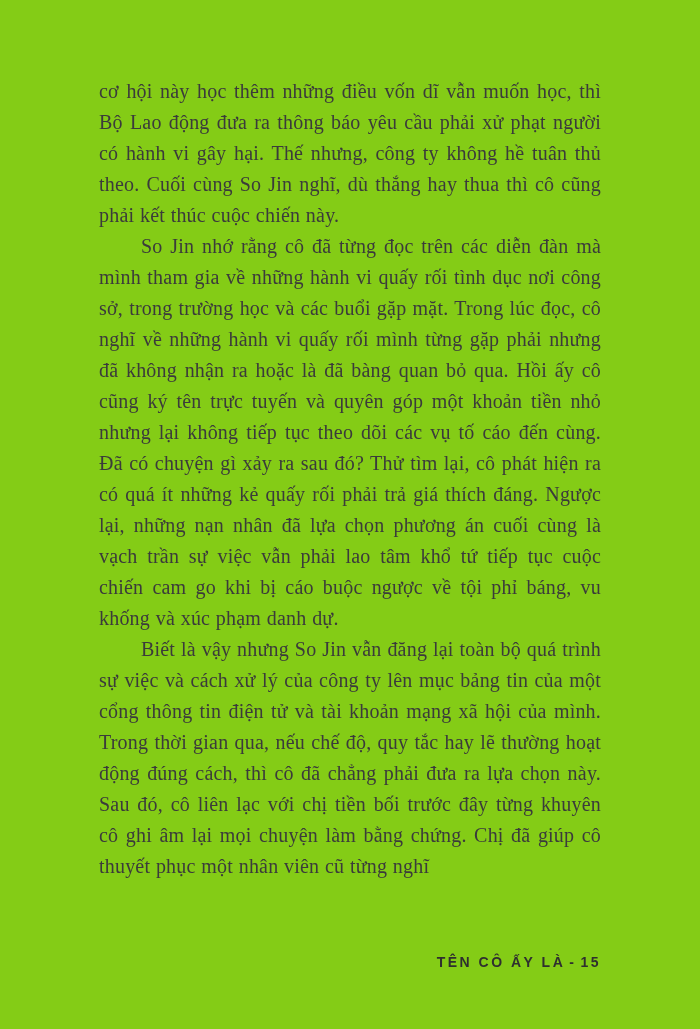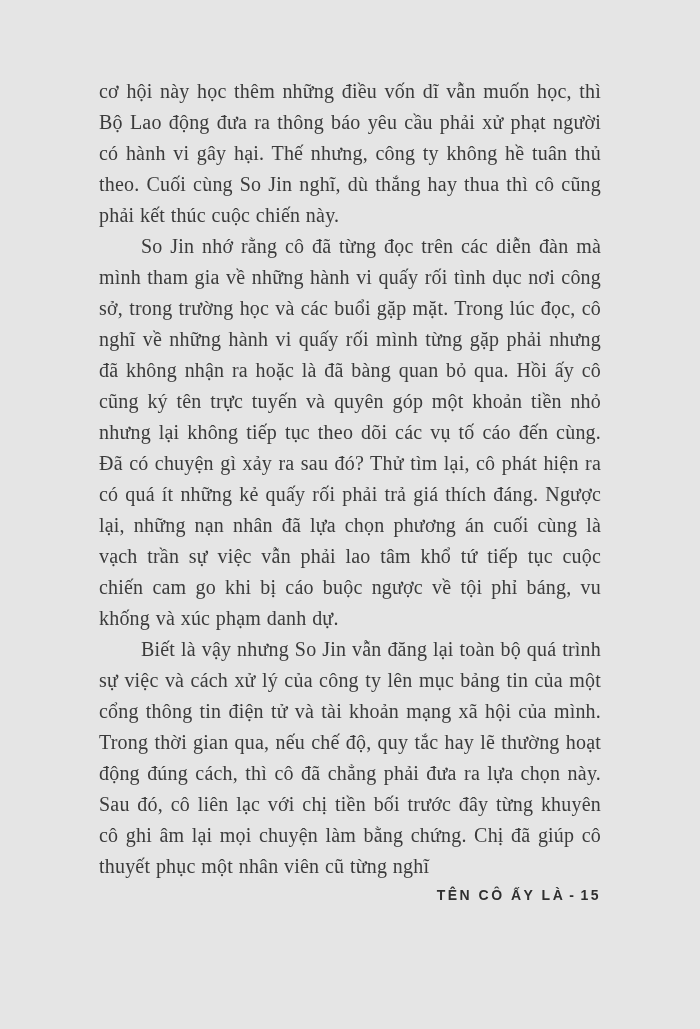--- a/index.html
+++ b/index.html
@@ -4,21 +4,21 @@
 <style>
   html, body {
     margin: 0;
     padding: 0;
     background: #ffffff;
   }
   .book-page {
     position: relative;
     width: 700px;
     height: 1029px;
-    background: #e5e5e5;
+    background: #84cc16;
     box-sizing: border-box;
     font-family: "Liberation Serif", "DejaVu Serif", serif;
     color: #3b3b3b;
     overflow: hidden;
   }
   .text-block {
     position: absolute;
     top: 76px;
     left: 99px;
     width: 502px;
@@ -31,21 +31,21 @@
     text-justify: inter-word;
     letter-spacing: 0.2px;
     word-spacing: 0.5px;
   }
   .text-block p.indent {
     text-indent: 42px;
     font-family: Liberation Serif, serif;
   }
   .page-footer {
     position: absolute;
-    top: 887px;
+    top: 954px;
     right: 99px;
     font-family: "Liberation Sans", "DejaVu Sans", sans-serif;
     font-size: 14px;
     font-weight: bold;
     letter-spacing: 2.5px;
     color: #2f2f2f;
     white-space: nowrap;
   }
   .page-footer .sep {
     margin: 0 4px;

